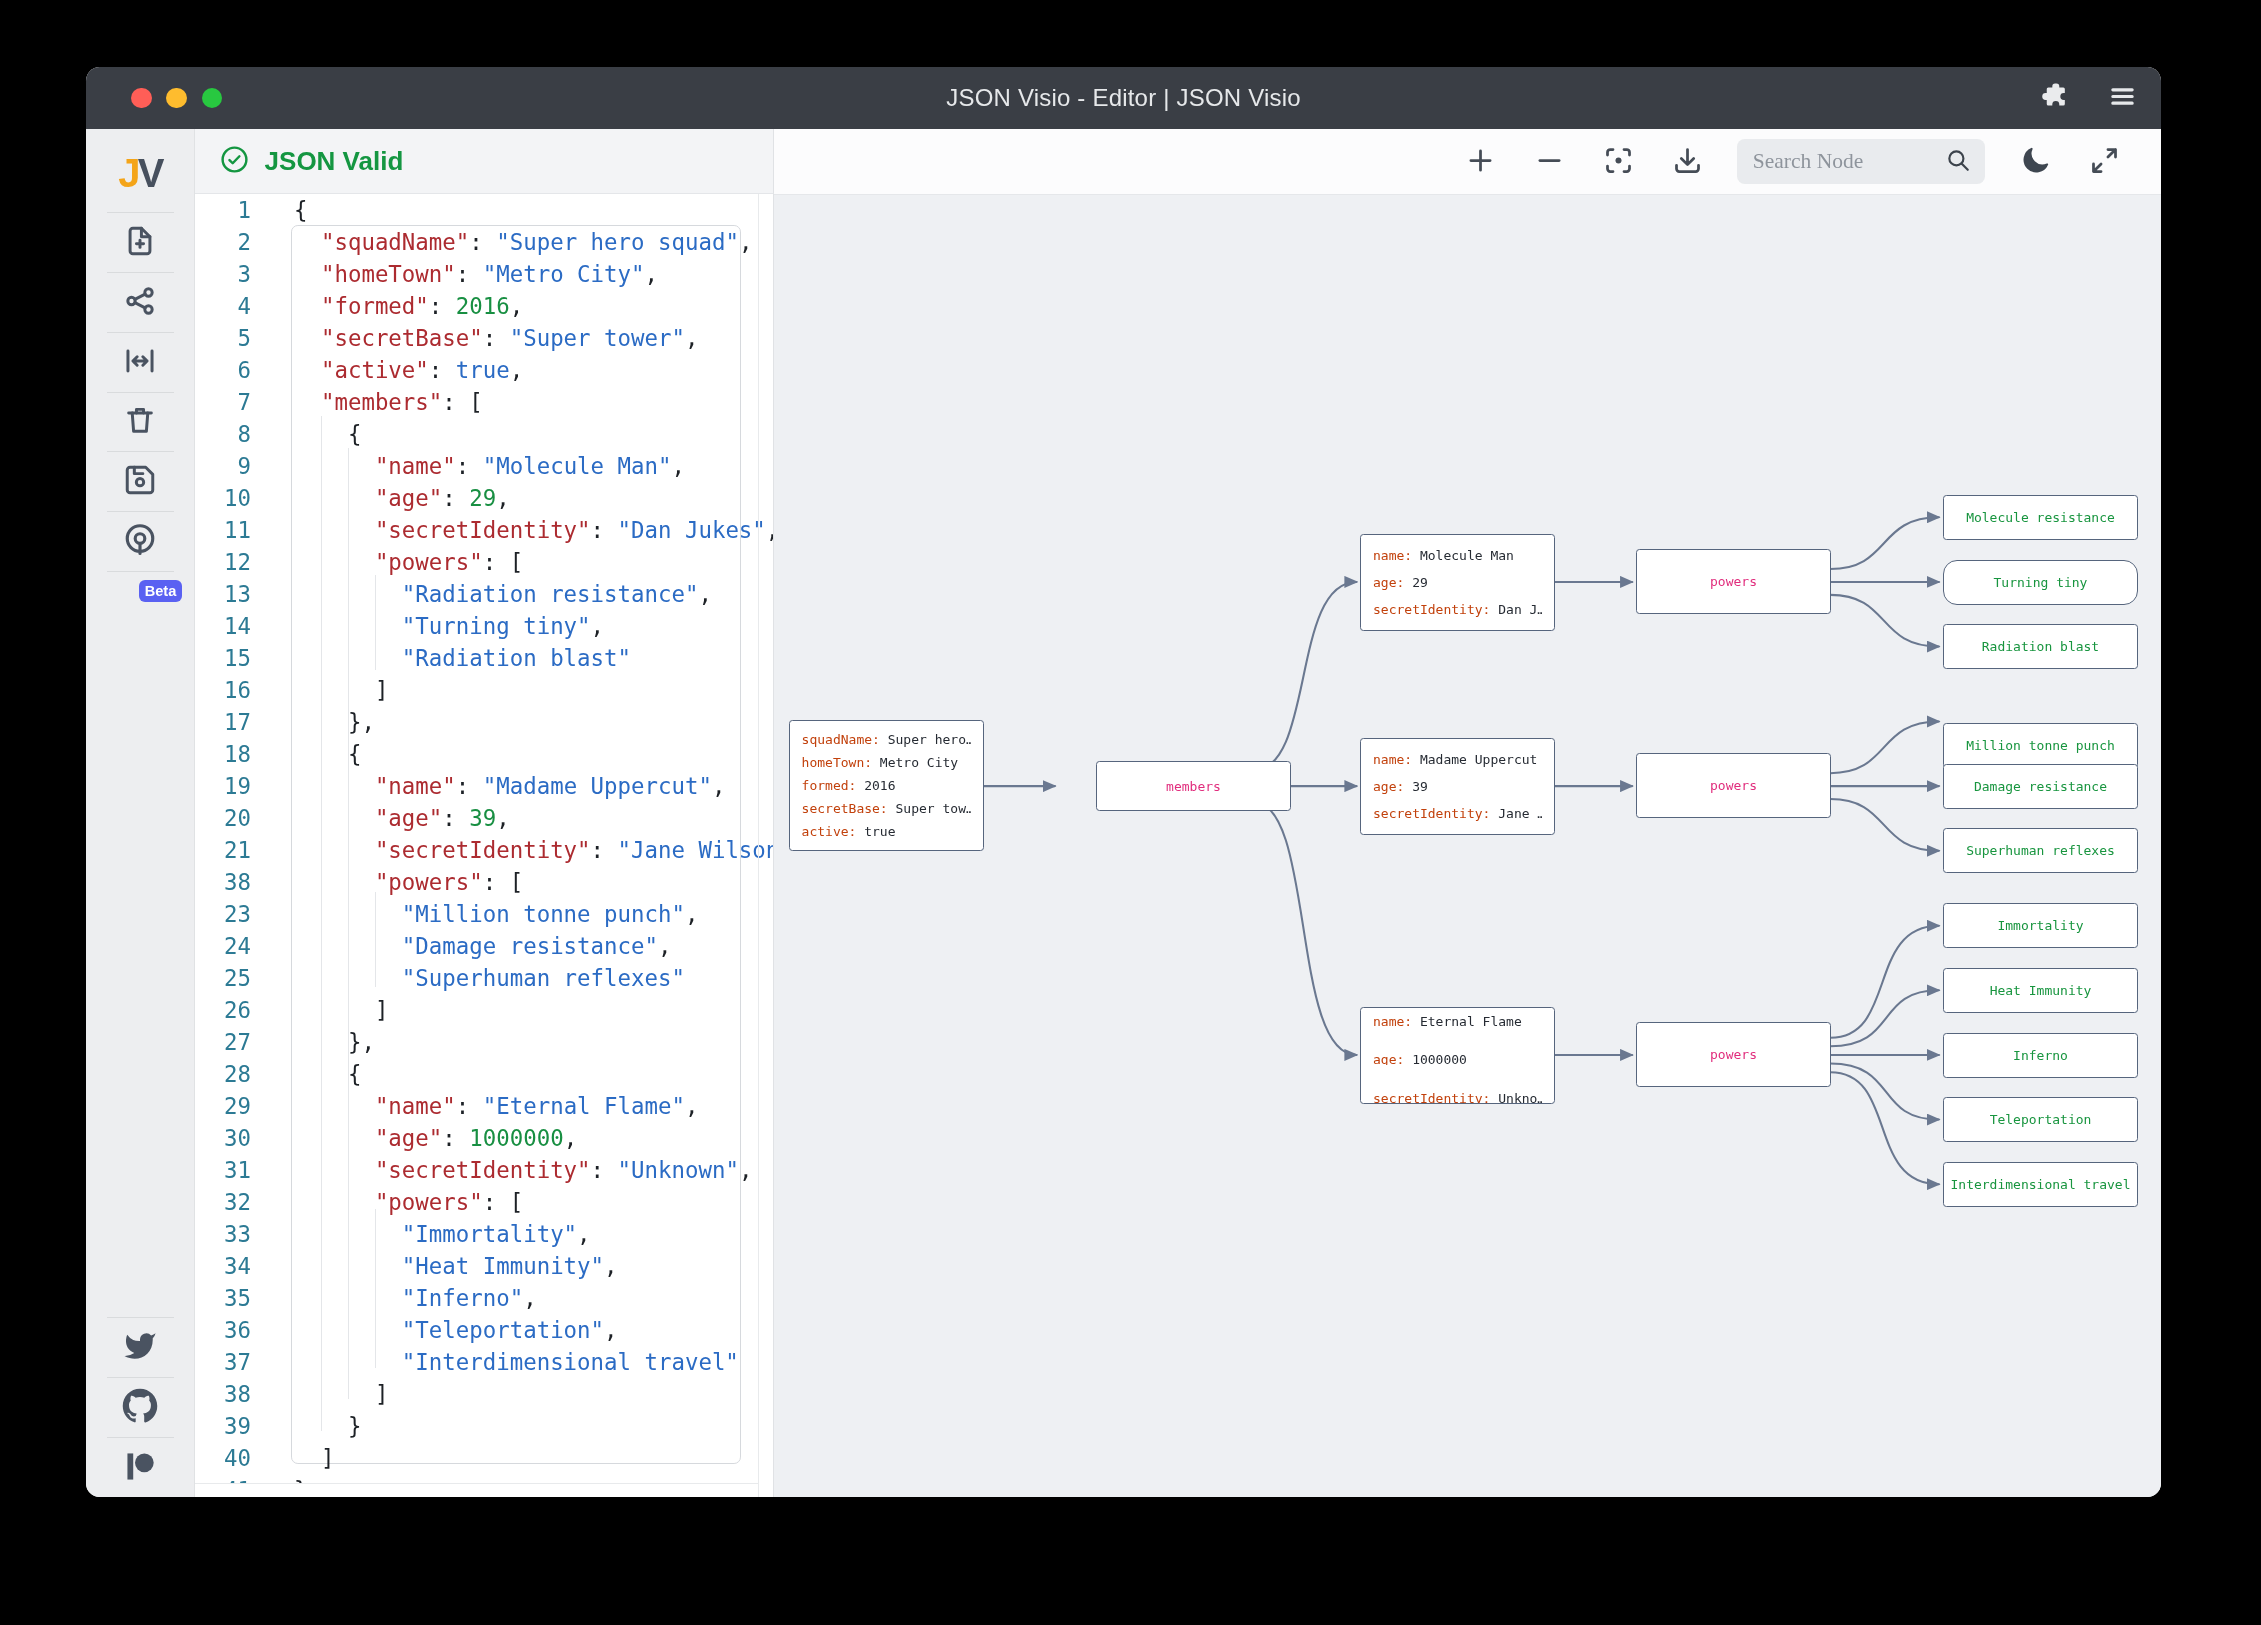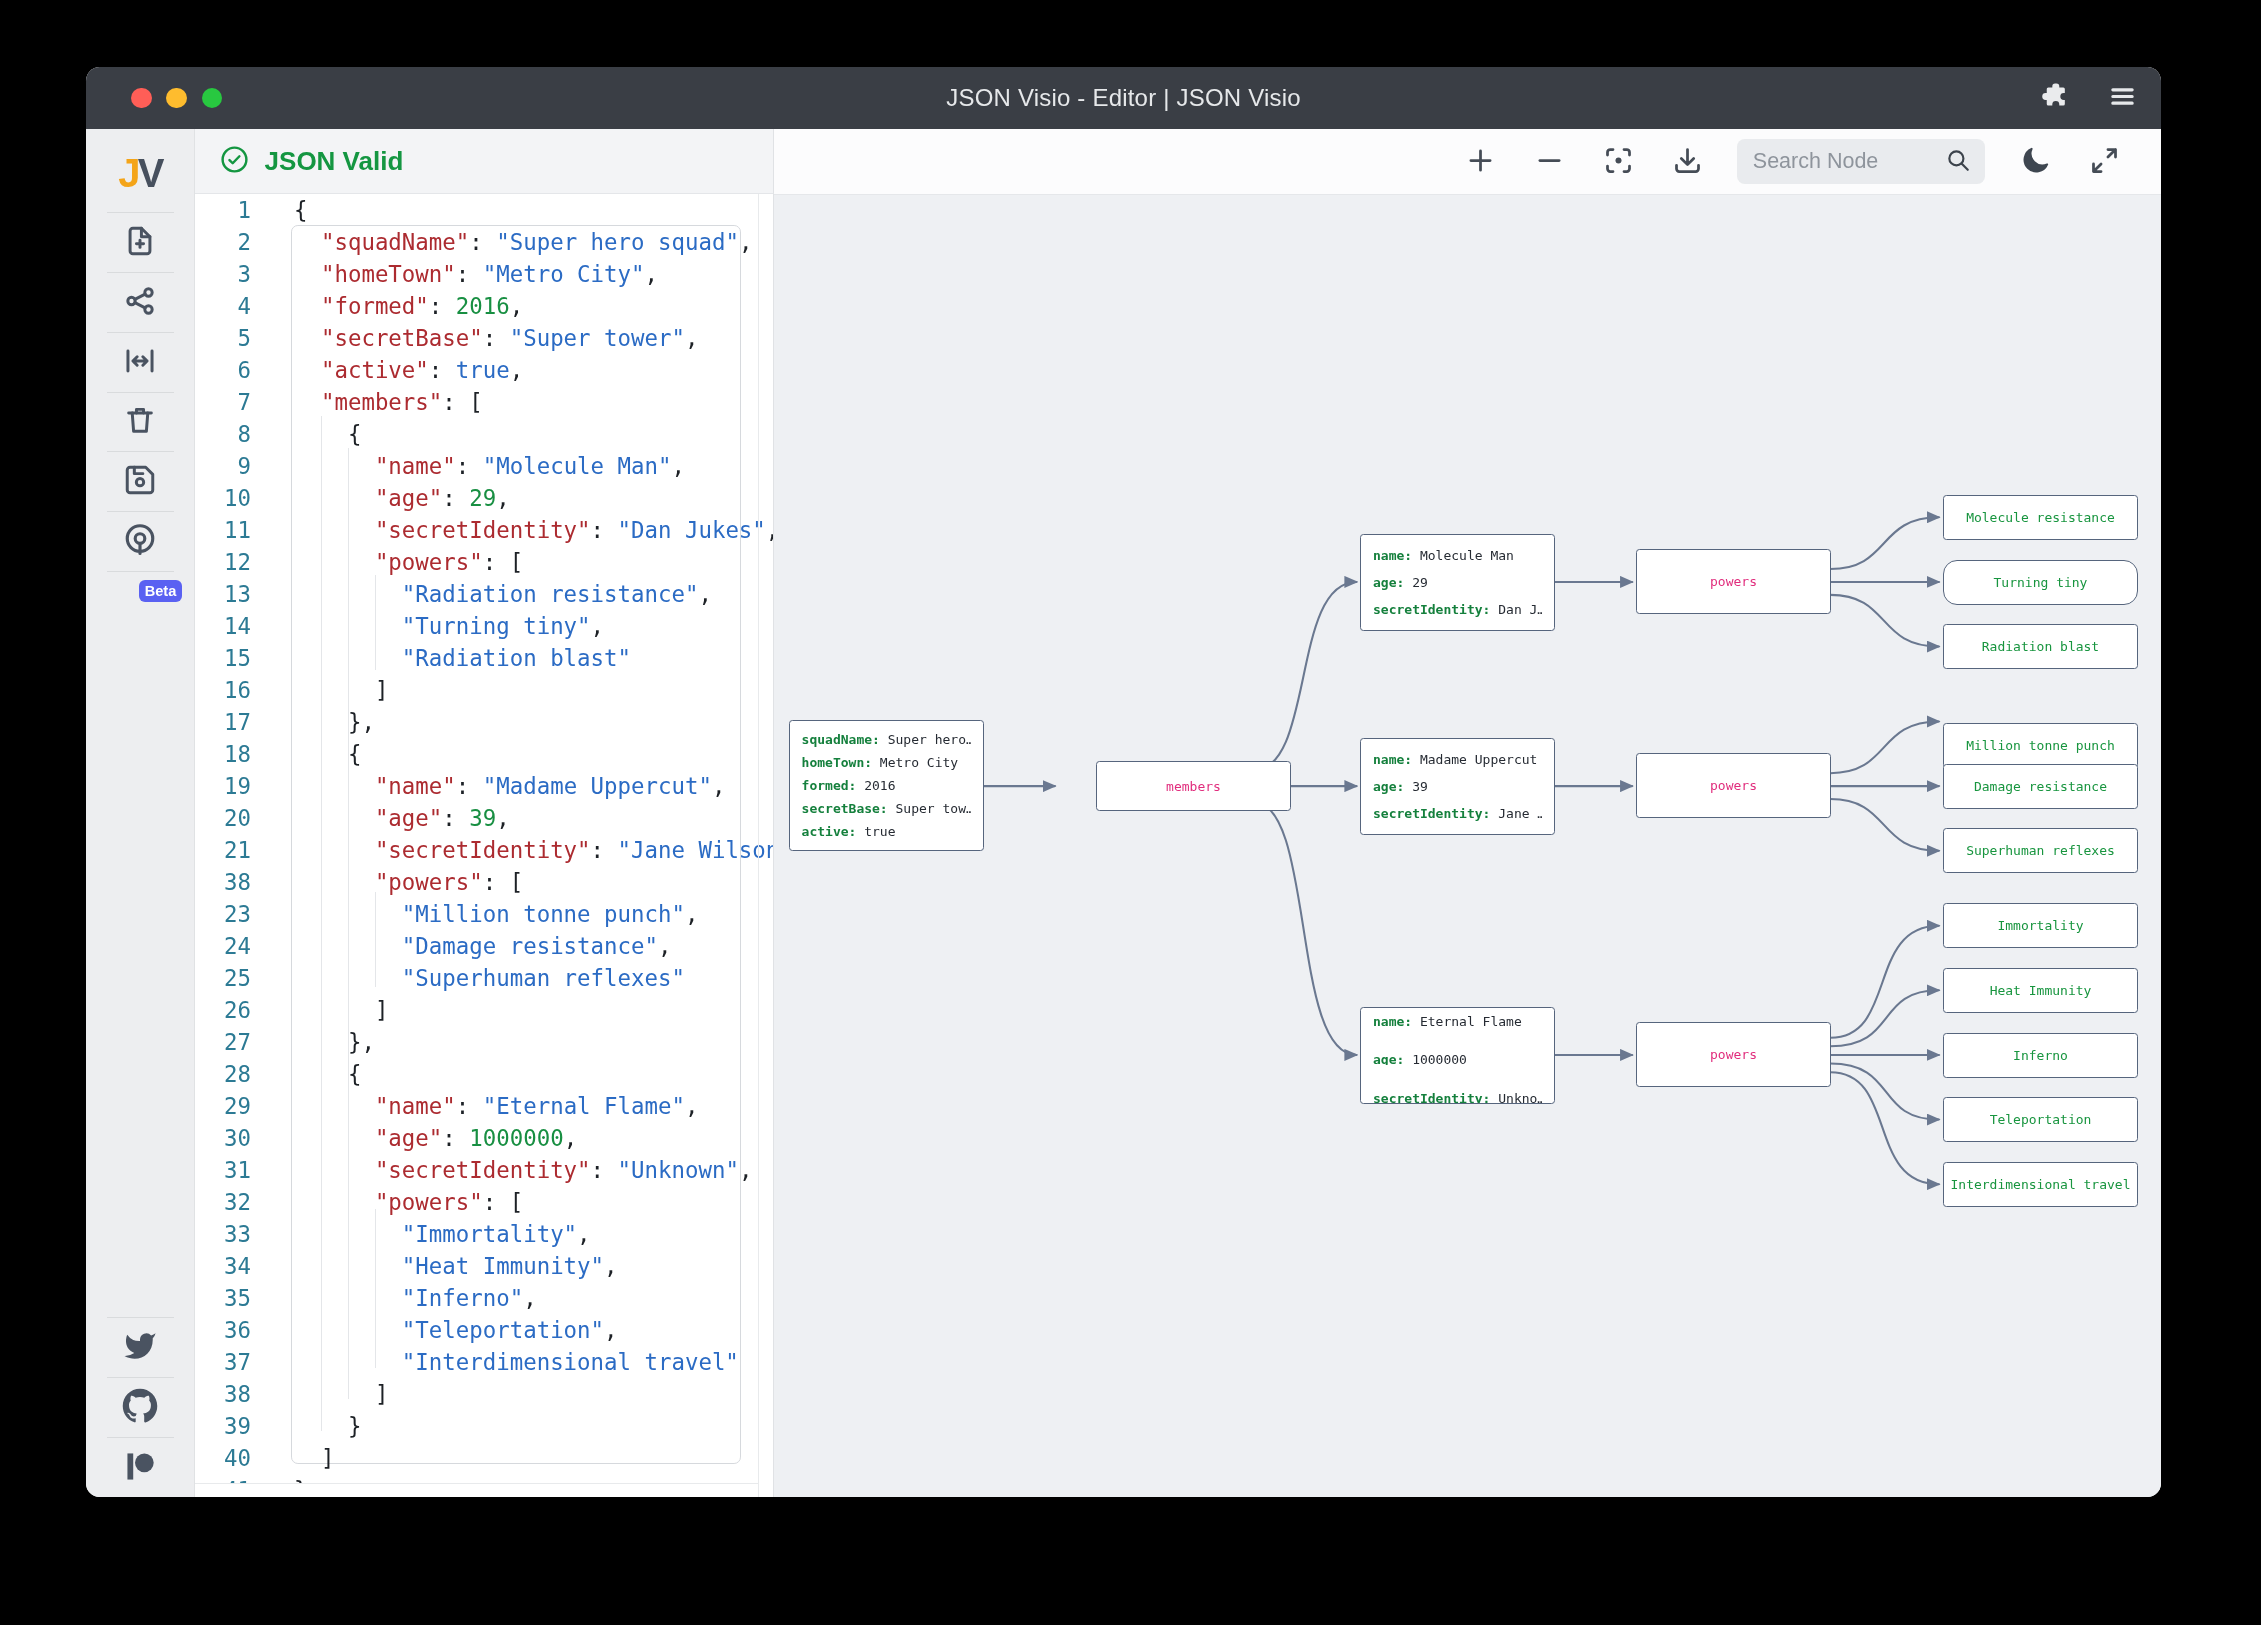--- a/index.html
+++ b/index.html
@@ -37,28 +37,28 @@
   .block-box{position:absolute;left:96px;top:31px;width:448px;height:1237px;border:1.7px solid #D6D9DD;border-radius:6.9px;pointer-events:none;}
   .iguide{position:absolute;width:0.9px;background:#E4E6E9;pointer-events:none;}
   .vscroll{position:absolute;top:0;right:13.8px;width:0.9px;height:100%;background:#E8EAEC;}
   .hscroll{position:absolute;left:0;bottom:0;height:13px;right:14.6px;border-top:0.9px solid #E8EAEC;background:#fff;}
   
   .canvas-panel{flex:1;display:flex;flex-direction:column;min-width:0;}
   .toolbar{height:65px;background:#FCFCFD;border-bottom:0.9px solid #E5E7EA;display:flex;align-items:center;justify-content:flex-end;gap:31px;padding-right:38px;flex:none;}
   .tool-btn{width:38px;height:38px;display:flex;align-items:center;justify-content:center;}
   .tool-btn svg{stroke:#454C56;fill:none;stroke-width:2;stroke-linecap:round;stroke-linejoin:round;}
   .search-box{width:248px;height:45px;background:#E9EBEE;border-radius:7.8px;display:flex;align-items:center;padding:0 13.8px;box-sizing:border-box;gap:8.6px;}
-  .search-box input{flex:1;border:none;outline:none;background:transparent;font-size:21.5px;color:#3c434c;font-family:Liberation Sans, sans-serif;min-width:0;}
+  .search-box input{flex:1;border:none;outline:none;background:transparent;font-size:21.5px;color:#3c434c;font-family:Liberation Serif, serif;min-width:0;}
   .search-box input::placeholder{color:#8E949C;}
   .graph-canvas{position:relative;flex:1;background:#EEF0F3;overflow:hidden;}
   .edges{position:absolute;left:0;top:0;}
   .node{position:absolute;background:#fff;border:1.7px solid #56657D;border-radius:3.4px;box-sizing:border-box;font-family:"DejaVu Sans Mono",monospace;font-size:13px;color:#262B33;}
   .node-obj{display:flex;flex-direction:column;justify-content:center;padding:0 12px;}
   .node-obj .row{white-space:nowrap;overflow:hidden;}
-  .nk{color:#15803d;font-weight:bold;}
+  .nk{color:#c2410c;}
   .node-label{display:flex;align-items:center;justify-content:center;color:#E12D7D;}
   .node-leaf{display:flex;align-items:center;justify-content:center;color:#18953F;white-space:nowrap;}
   .root-row{line-height:23px;}
   .mem-row{line-height:27px;}
 </style>
 </head>
 <body>
 
 <div class="window">
 

